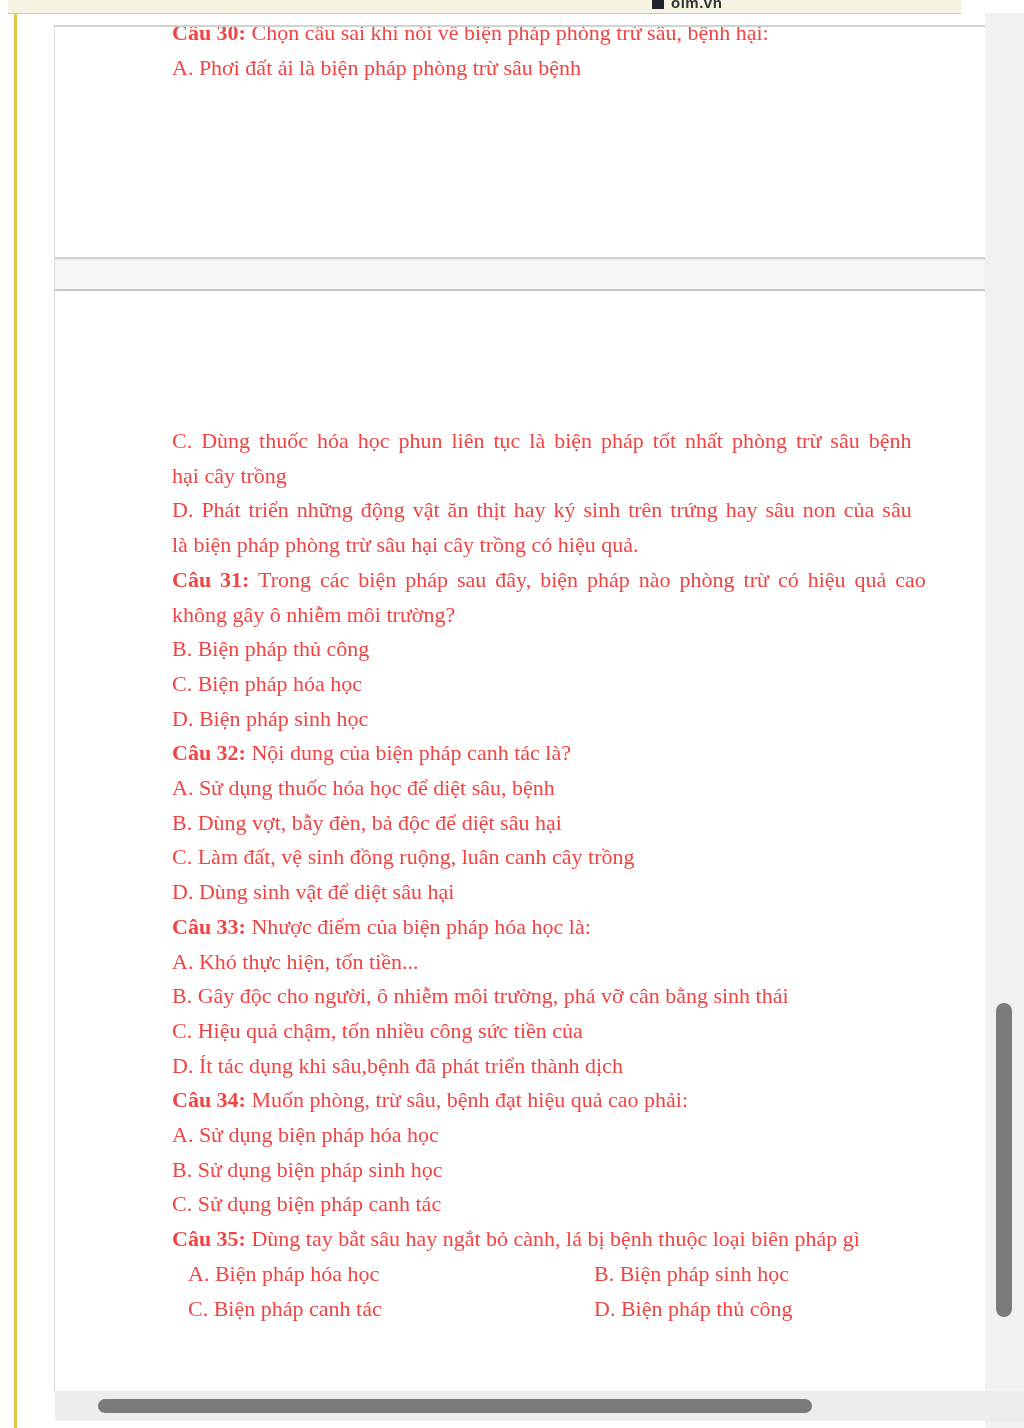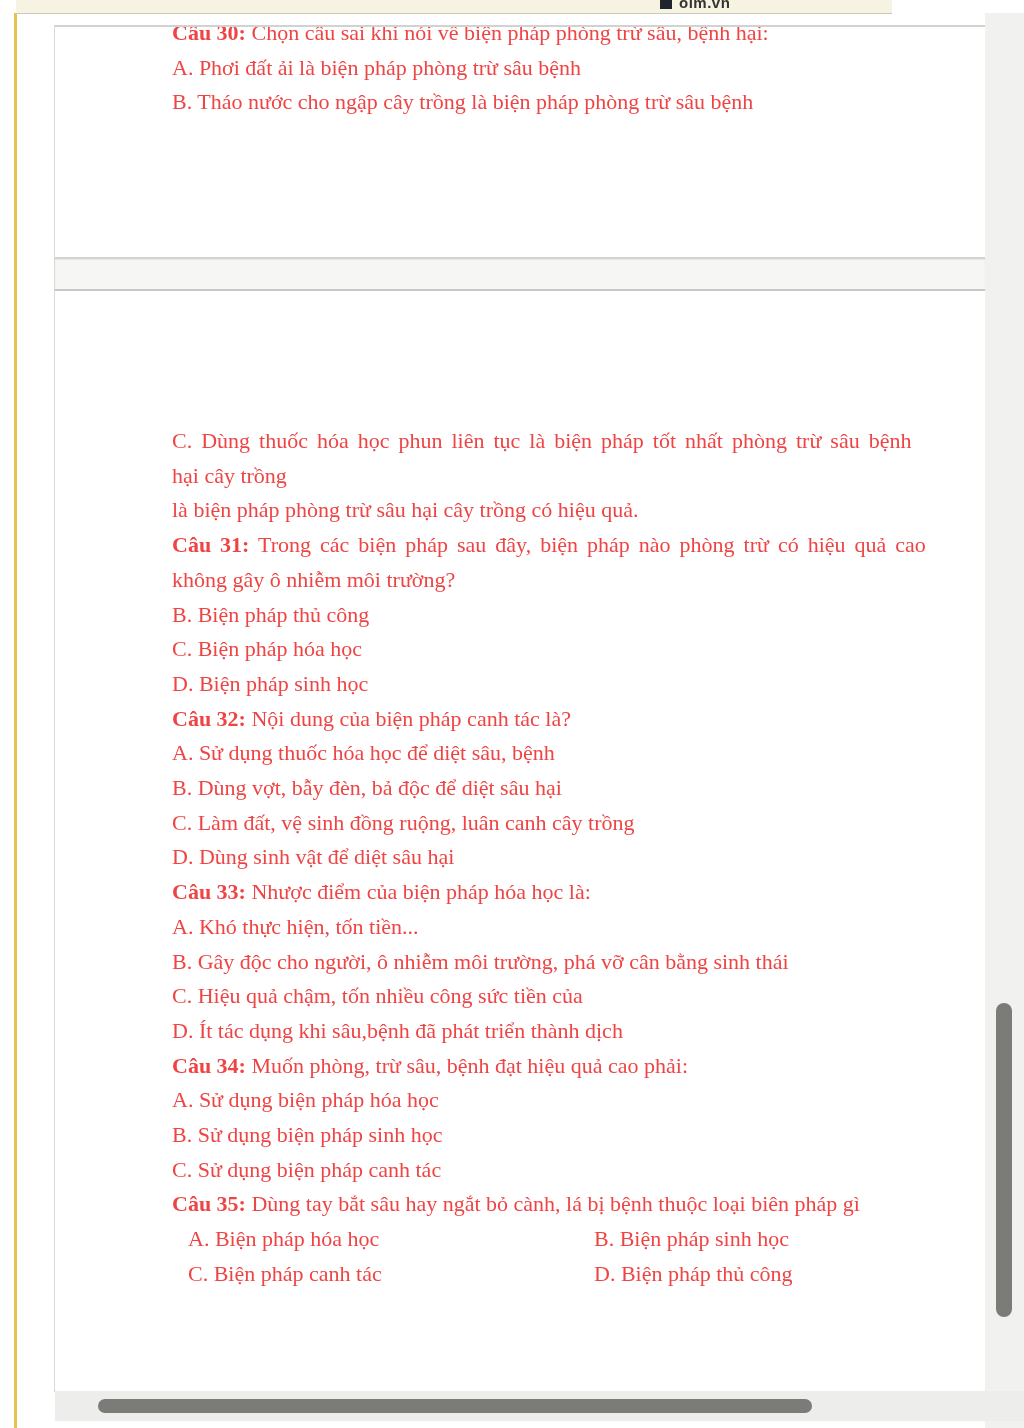--- a/index.html
+++ b/index.html
@@ -3,21 +3,21 @@
 <meta charset="utf-8">
 <style>
   html,body { margin:0; padding:0; }
   body {
     width:1024px; height:1428px; position:relative; overflow:hidden;
     background:#ffffff;
     font-family:"Liberation Serif", serif;
   }
   
   .topbar {
-    position:absolute; left:16px; top:0; width:876px; height:13px;
+    position:absolute; left:8px; top:0; width:953px; height:13px;
     background:var(--topbar_bg,#f7f3e2);
     border-bottom:1px solid #ccc8b6;
     overflow:hidden; z-index:6;
   }
   .brand-wrap { position:absolute; left:644px; top:-9px; height:22px; display:flex; align-items:center; }
   .brand-icon { width:12px; height:12px; background:#20242e; margin-right:7px; margin-top:2px; }
   .brand-text { font-family:"Liberation Sans", sans-serif; font-size:15px; font-weight:bold; color:#333330; letter-spacing:0.5px; }
 
   
   .v-yellow { position:absolute; left:14px; top:13px; width:3px; height:1415px; background:var(--accent_yellow,#e4c44d); z-index:5; }
@@ -75,30 +75,30 @@
   </div>
 </div>
 
 <div class="v-yellow"></div>
 <div class="v-border"></div>
 
 <div class="page page1">
   <div class="textblock" id="page1-text">
       <div class="line"><b>Câu 30:</b> Chọn câu sai khi nói về biện pháp phòng trừ sâu, bệnh hại:</div>
       <div class="line">A. Phơi đất ải là biện pháp phòng trừ sâu bệnh</div>
-      <div class="line">B. Tháo nước cho ngập cây trồng là biện pháp phòng trừ sâu bệnh</div>
     </div>
 </div>
 
 <div class="separator"></div>
 
 <div class="page page2">
   <div class="textblock" id="page2-text">
       <div class="line jw">C. Dùng thuốc hóa học phun liên tục là biện pháp tốt nhất phòng trừ sâu bệnh</div>
       <div class="line">hại cây trồng</div>
+      <div class="line jm">D. Phát triển những động vật ăn thịt hay ký sinh trên trứng hay sâu non của sâu</div>
       <div class="line">là biện pháp phòng trừ sâu hại cây trồng có hiệu quả.</div>
       <div class="line jw"><b>Câu 31:</b> Trong các biện pháp sau đây, biện pháp nào phòng trừ có hiệu quả cao</div>
       <div class="line">không gây ô nhiễm môi trường?</div>
       <div class="line">B. Biện pháp thủ công</div>
       <div class="line">C. Biện pháp hóa học</div>
       <div class="line">D. Biện pháp sinh học</div>
       <div class="line"><b>Câu 32:</b> Nội dung của biện pháp canh tác là?</div>
       <div class="line">A. Sử dụng thuốc hóa học để diệt sâu, bệnh</div>
       <div class="line">B. Dùng vợt, bẫy đèn, bả độc để diệt sâu hại</div>
       <div class="line">C. Làm đất, vệ sinh đồng ruộng, luân canh cây trồng</div>

